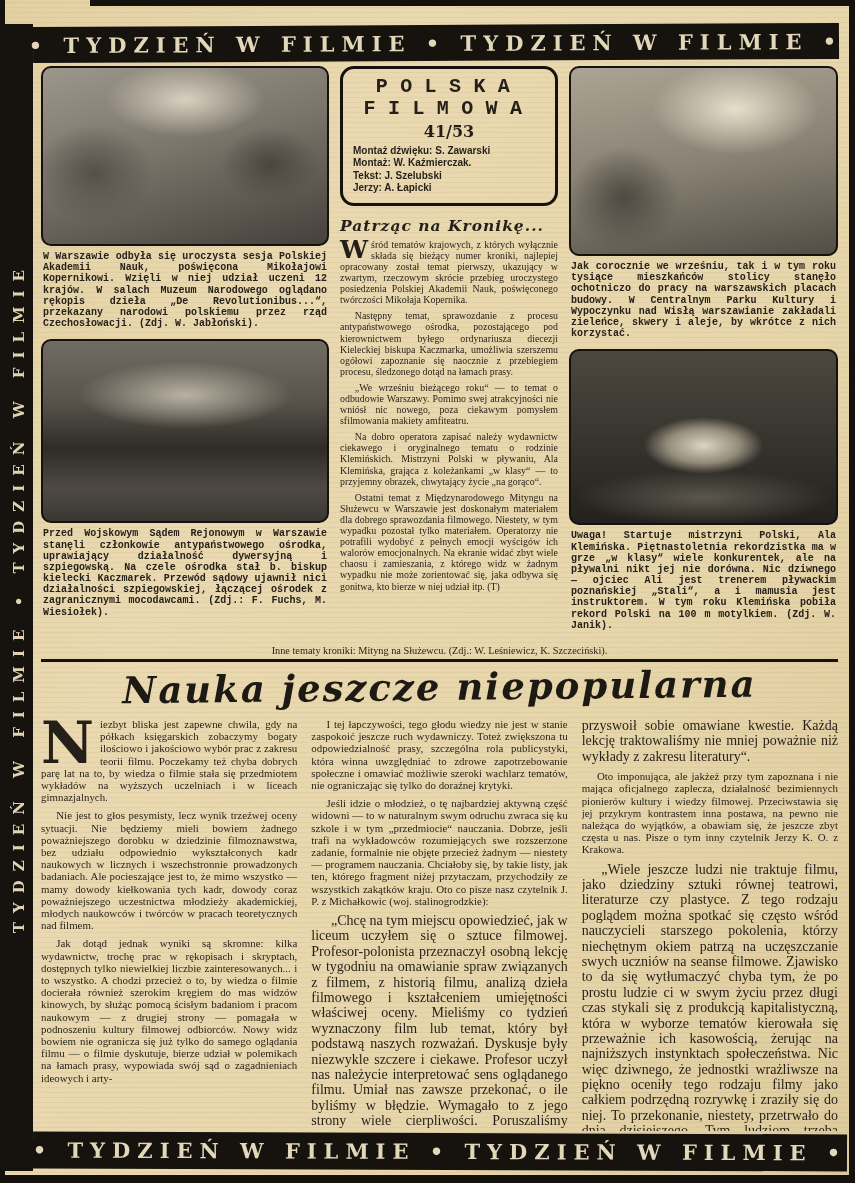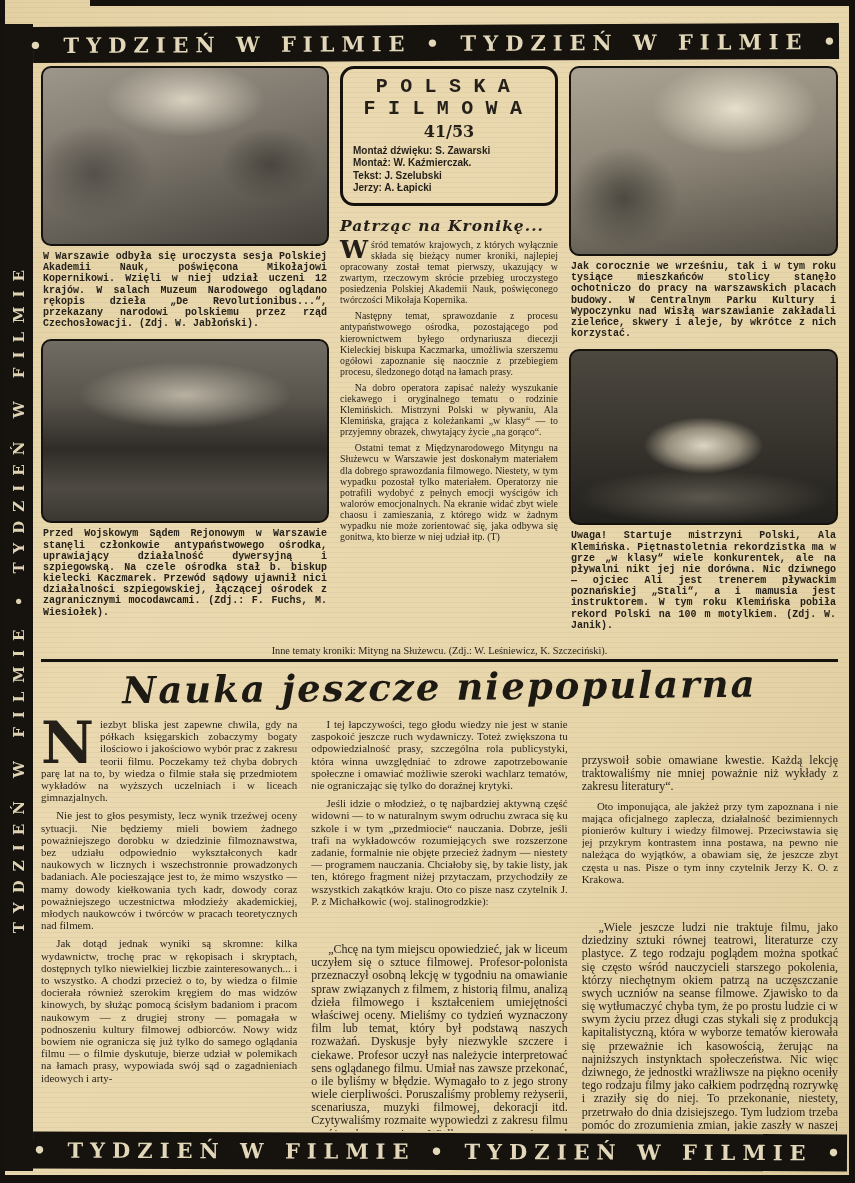--- a/index.html
+++ b/index.html
@@ -92,21 +92,21 @@
 
   .feature-title{
     font-family:"DejaVu Serif",serif;font-style:italic;font-weight:bold;
     font-size:37px;text-align:center;margin:3px 0 9px;letter-spacing:2px;
     transform:rotate(-0.6deg);color:#1d1913;
   }
   .feature-cols{display:grid;grid-template-columns:repeat(3,1fr);column-gap:14px;}
   .fcol{overflow:hidden;}
   .fcol p{font-size:10.9px;line-height:1.12;text-align:justify;margin:0 0 6px;text-indent:1.4em;}
   .fcol p.no-indent{text-indent:0;}
-  .fcol p.quote{font-size:12px;line-height:1.1;margin-top:36px;}
+  .fcol p.quote{font-size:14px;line-height:1.1;}
   .drop-n{float:left;font-family:"DejaVu Serif",serif;font-weight:bold;
     font-size:58px;line-height:0.78;padding:3px 6px 0 0;}
   .signature{text-align:right;font-weight:bold;font-size:11px;margin:-11px 2px 0 0;
     font-family:"Liberation Serif",serif;letter-spacing:1px;}
 </style>
 </head>
 <body>
 
 <div class="page">
   <div class="edge edge-top"></div>
@@ -142,21 +142,22 @@
           <div class="pkf-credit">Montaż: W. Kaźmierczak.</div>
           <div class="pkf-credit">Tekst: J. Szelubski</div>
           <div class="pkf-credit">Jerzy: A. Łapicki</div>
         </div>
 
         <h2 class="kronika-title">Patrząc na Kronikę...</h2>
 
         <div class="kronika-text">
           <p class="first"><span class="drop-w">W</span><span>śród tematów krajowych, z których wyłącznie składa się bieżący numer kroniki, najlepiej opracowany został temat pierwszy, ukazujący w zwartym, rzeczowym skrócie przebieg uroczystego posiedzenia Polskiej Akademii Nauk, poświęconego twórczości Mikołaja Kopernika.</span></p>
           <p>Następny temat, sprawozdanie z procesu antypaństwowego ośrodka, pozostającego pod kierownictwem byłego ordynariusza diecezji Kieleckiej biskupa Kaczmarka, umożliwia szerszemu ogółowi zapoznanie się naocznie z przebiegiem procesu, śledzonego dotąd na łamach prasy.</p>
-          <p>Na dobro operatora zapisać należy wyszukanie ciekawego i oryginalnego tematu o rodzinie Klemińskich. Mistrzyni Polski w pływaniu, Ala Klemińska, grająca z koleżankami „w klasy“ — to przyjemny obrazek, chwytający życie „na gorąco“.</p>
+          <p>„We wrześniu bieżącego roku“ — to temat o odbudowie Warszawy. Pomimo swej atrakcyjności nie wniósł nic nowego, poza ciekawym pomysłem sfilmowania makiety amfiteatru.</p>
+          <p>Na dobro operatora zapisać należy wydawnictw ciekawego i oryginalnego tematu o rodzinie Klemińskich. Mistrzyni Polski w pływaniu, Ala Klemińska, grająca z koleżankami „w klasy“ — to przyjemny obrazek, chwytający życie „na gorąco“.</p>
           <p>Ostatni temat z Międzynarodowego Mityngu na Służewcu w Warszawie jest doskonałym materiałem dla dobrego sprawozdania filmowego. Niestety, w tym wypadku pozostał tylko materiałem. Operatorzy nie potrafili wydobyć z pełnych emocji wyścigów ich walorów emocjonalnych. Na ekranie widać zbyt wiele chaosu i zamieszania, z którego widz w żadnym wypadku nie może zorientować się, jaka odbywa się gonitwa, kto bierze w niej udział itp. (T)</p>
         </div>
       </div>
 
       <div>
         <div class="photo photo-park"></div>
         <p class="caption">Jak corocznie we wrześniu, tak i w tym roku tysiące mieszkańców stolicy stanęło ochotniczo do pracy na warszawskich placach budowy. W Centralnym Parku Kultury i Wypoczynku nad Wisłą warszawianie zakładali zieleńce, skwery i aleje, by wkrótce z nich korzystać.</p>
         <div class="photo photo-swim"></div>
         <p class="caption">Uwaga! Startuje mistrzyni Polski, Ala Klemińska. Piętnastoletnia rekordzistka ma w grze „w klasy“ wiele konkurentek, ale na pływalni nikt jej nie dorówna. Nic dziwnego — ojciec Ali jest trenerem pływackim poznańskiej „Stali“, a i mamusia jest instruktorem. W tym roku Klemińska pobiła rekord Polski na 100 m motylkiem. (Zdj. W. Janik).</p>
       </div>

